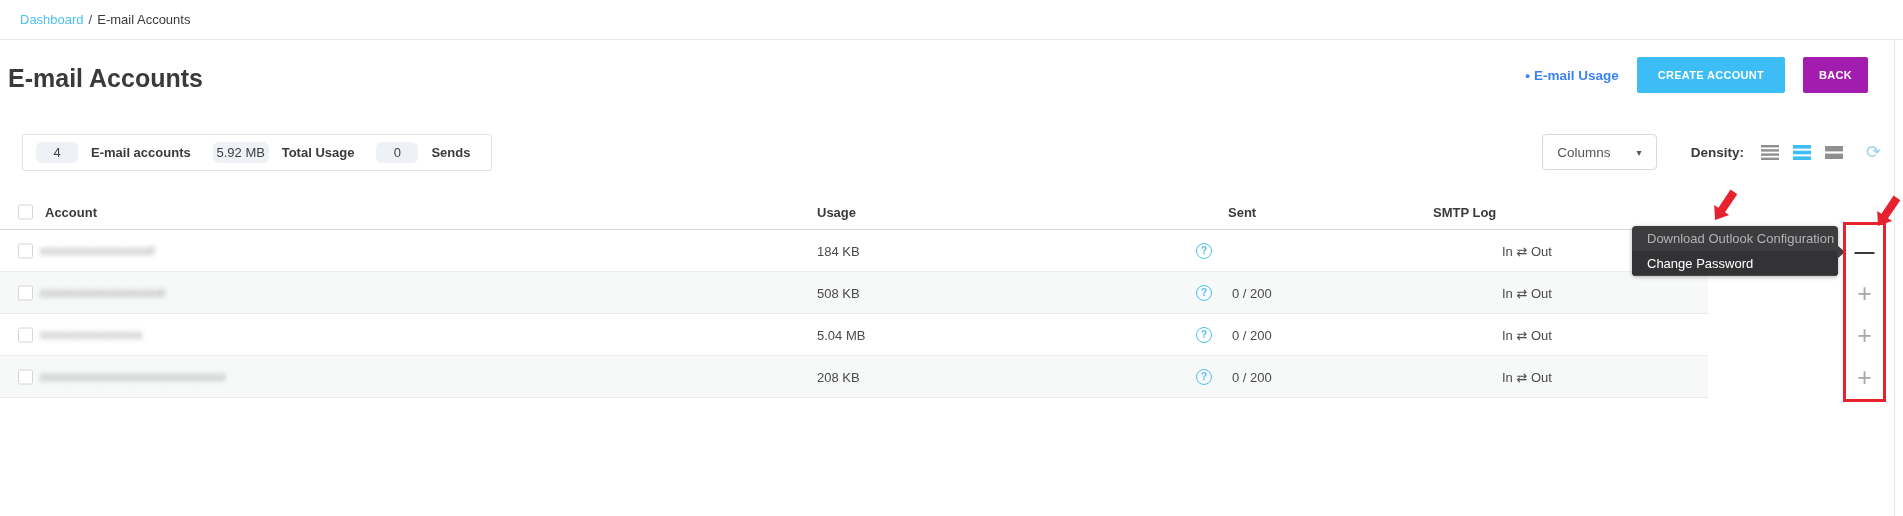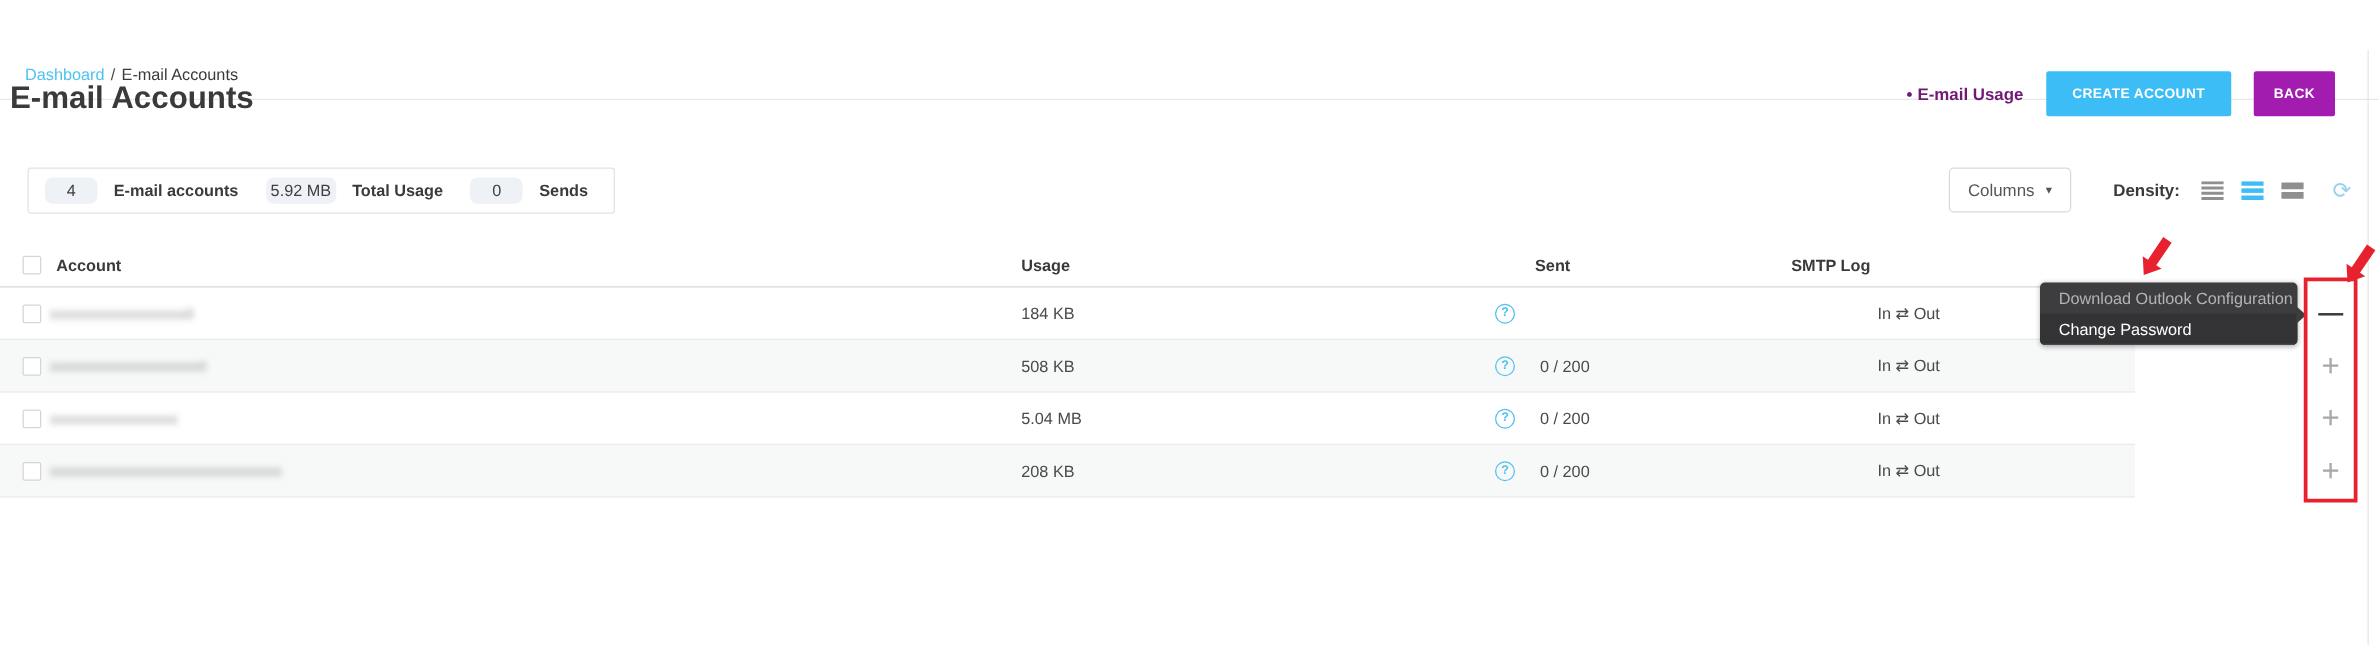--- a/index.html
+++ b/index.html
@@ -6,48 +6,48 @@
   html,body { width:1903px; height:516px; }
   body {
     font-family:"Liberation Sans","DejaVu Sans",sans-serif;
     background:#ffffff; color:#4a4a4a; overflow:hidden; position:relative;
   }
   .page { position:absolute; inset:0; }
 
   
   .crumb-bar { position:absolute; top:0; left:0; width:1903px; height:40px;
     background:#fff; border-bottom:1px solid #e7e7e7; display:flex; align-items:center; padding-left:20px;
-    font-size:13px;margin-top:40px; }
+    font-size:13px; }
   .crumb-link { color:#4ec2f1; cursor:pointer; }
   .crumb-sep { color:#4a4a4a; margin:0 5px; }
   .crumb-cur { color:#3a3a3a; }
 
   
   .page-header { position:absolute; top:40px; left:0; width:1903px; height:72px; }
   .page-title { position:absolute; left:8px; top:24px; font-size:25px; font-weight:bold; color:#3a3a3a; }
   .header-actions { position:absolute; right:35px; top:17px; display:flex; align-items:center; gap:18px; }
-  .usage-link { color:#701a75; font-weight:bold; font-size:13.5px; cursor:pointer; white-space:nowrap; }
+  .usage-link { color:#3b82f6; font-weight:bold; font-size:13.5px; cursor:pointer; white-space:nowrap; }
   .usage-link .bullet { margin-right:4px; }
   .btn { height:36px; border:none; border-radius:2px; font-weight:bold; font-size:11px;
     letter-spacing:.3px; color:#fff; cursor:pointer; font-family:inherit; }
   .btn-create { background:#3cbdf6; padding:0 21px; }
   .btn-back { background:#a21caf; padding:0 16px; }
 
   
   .stats-box { position:absolute; top:134px; left:22px; width:470px; height:37px;
     background:#fff; border:1px solid #e2e2e2; border-radius:3px;
     display:flex; align-items:center; gap:13px; padding:0 13px; font-size:13px; }
   .pill { background:#eef1f5; border-radius:6px; padding:3px 0; min-width:42px; text-align:center;
     color:#3f3f3f; font-size:13px; }
   .pill.wide { min-width:56px; }
   .stat-label { font-weight:bold; color:#3a3a3a; margin-right:9px; white-space:nowrap; }
 
   .toolbar { position:absolute; top:133px; right:22px; height:38px; display:flex; align-items:center; }
   .columns-btn { height:36px; padding:0 14px; background:#fff; border:1px solid #d9d9d9; border-radius:4px;
-    display:flex; align-items:center; gap:9px; font-size:13.5px; color:#555; cursor:pointer; }
+    display:flex; align-items:center; gap:26px; font-size:13.5px; color:#555; cursor:pointer; }
   .columns-caret { font-size:10px; color:#555; }
   .density-label { font-weight:bold; color:#3a3a3a; font-size:13.5px; margin:0 10px 0 34px; }
   .dens-icon { display:inline-flex; margin:0 7px; cursor:pointer; }
   .refresh-icon { color:#9ad2ef; font-size:18px; margin-left:16px; cursor:pointer; line-height:1; }
 
   
   .table { position:absolute; top:194px; left:0; width:1708px; }
   .thead { position:relative; height:36px; border-bottom:1px solid #d7d7d7; font-weight:bold;
     font-size:13px; color:#3a3a3a; }
   .thead .hcell { position:absolute; top:50%; transform:translateY(-50%); white-space:nowrap; }

